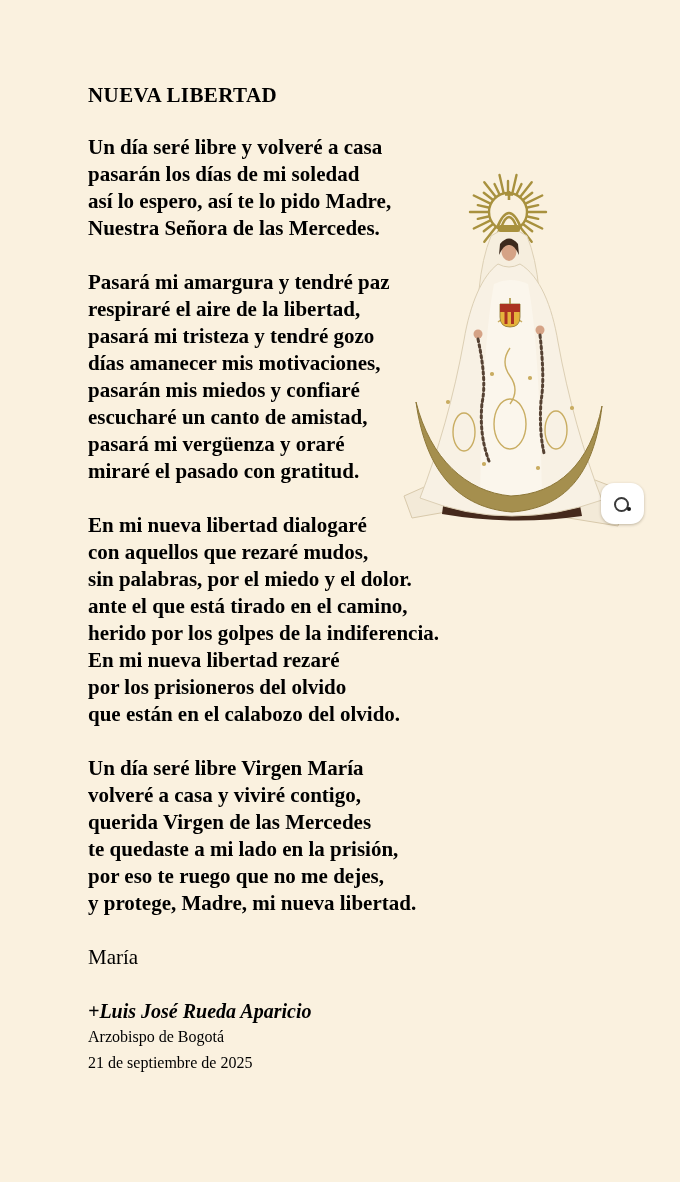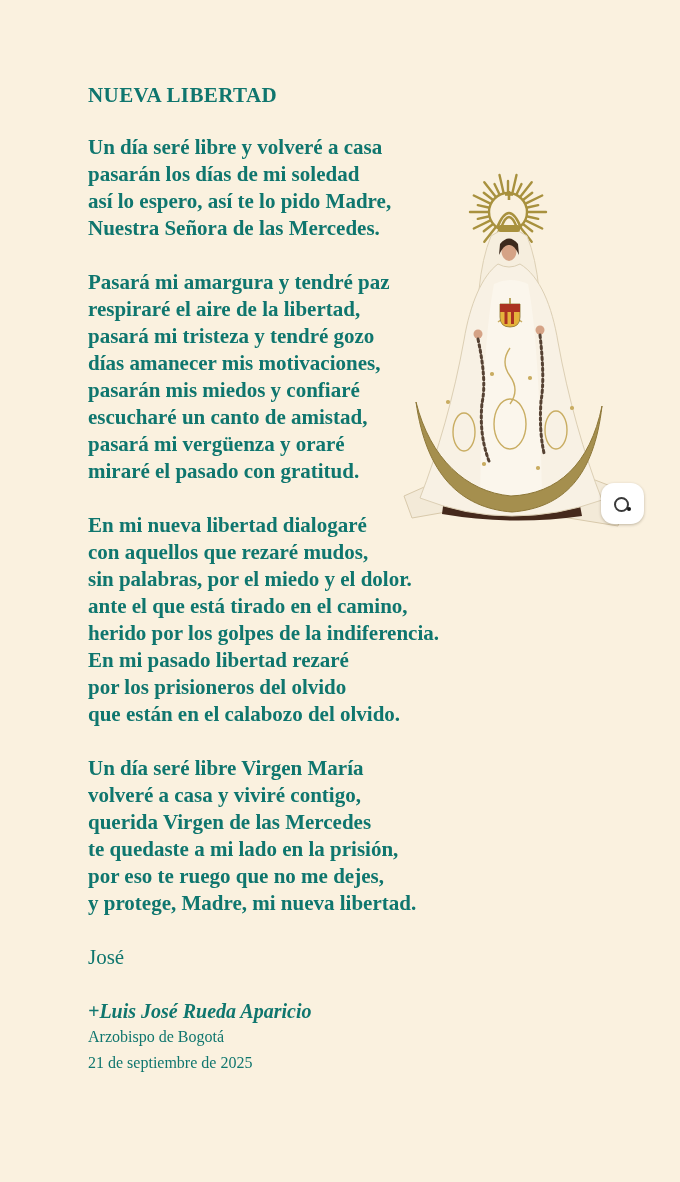--- a/index.html
+++ b/index.html
@@ -3,21 +3,21 @@
 <meta charset="utf-8">
 <style>
   html, body { margin: 0; padding: 0; background: #faf1df; }
   .page {
     position: relative;
     width: 680px;
     height: 1182px;
     background: #faf1df;
     overflow: hidden;
     font-family: "Liberation Serif", "DejaVu Serif", serif;
-    color: #0f766e;
+    color: #000000;
   }
   .content { position: absolute; left: 88px; top: 84px; width: 430px; }
   .title {
     font-size: 21px; line-height: 22px; font-weight: 700;
     letter-spacing: 0.4px; margin: 0 0 28px 0;
   }
   .stanza { margin: 0 0 27px 0; font-weight: bold; }
   .line { font-size: 21px; line-height: 27px; white-space: nowrap; }
   .amen-block { margin: 0 0 27px 0; }
   .signature { margin-top: 0; }
@@ -70,36 +70,36 @@
       <div class="line">pasará mi vergüenza y oraré</div>
       <div class="line">miraré el pasado con gratitud.</div>
     </div>
 
     <div class="stanza">
       <div class="line">En mi nueva libertad dialogaré</div>
       <div class="line">con aquellos que rezaré mudos,</div>
       <div class="line">sin palabras, por el miedo y el dolor.</div>
       <div class="line">ante el que está tirado en el camino,</div>
       <div class="line">herido por los golpes de la indiferencia.</div>
-      <div class="line">En mi pasado libertad rezaré</div>
+      <div class="line">En mi nueva libertad rezaré</div>
       <div class="line">por los prisioneros del olvido</div>
       <div class="line">que están en el calabozo del olvido.</div>
     </div>
 
     <div class="stanza">
       <div class="line">Un día seré libre Virgen María</div>
       <div class="line">volveré a casa y viviré contigo,</div>
       <div class="line">querida Virgen de las Mercedes</div>
       <div class="line">te quedaste a mi lado en la prisión,</div>
       <div class="line">por eso te ruego que no me dejes,</div>
       <div class="line">y protege, Madre, mi nueva libertad.</div>
     </div>
 
     <div class="amen-block">
-      <div class="line">José</div>
+      <div class="line">María</div>
     </div>
 
     <div class="signature">
       <div class="sig-name">+Luis José Rueda Aparicio</div>
       <div class="sig-line">Arzobispo de Bogotá</div>
       <div class="sig-line">21 de septiembre de 2025</div>
     </div>
   </div>
 
   <svg class="statue" viewBox="0 0 282 372" xmlns="http://www.w3.org/2000/svg" aria-hidden="true">

